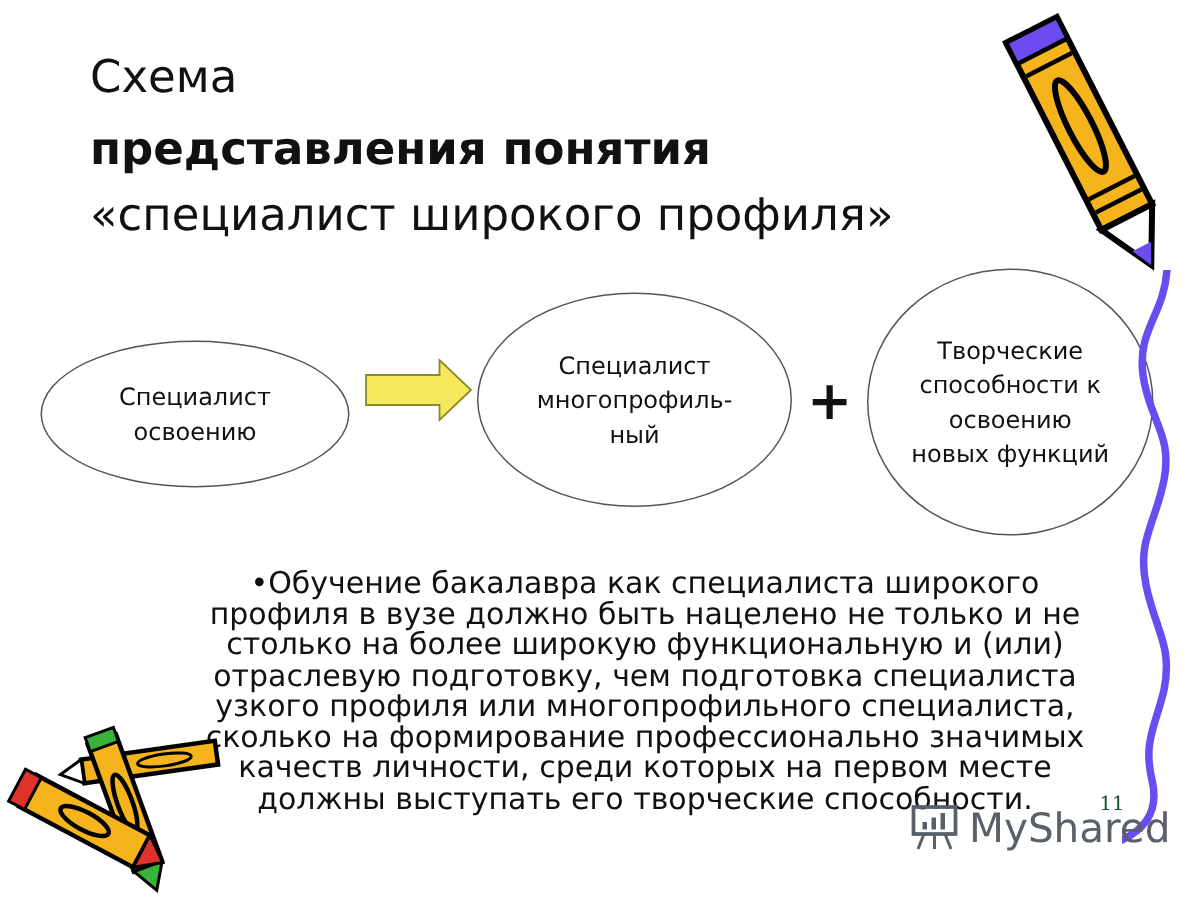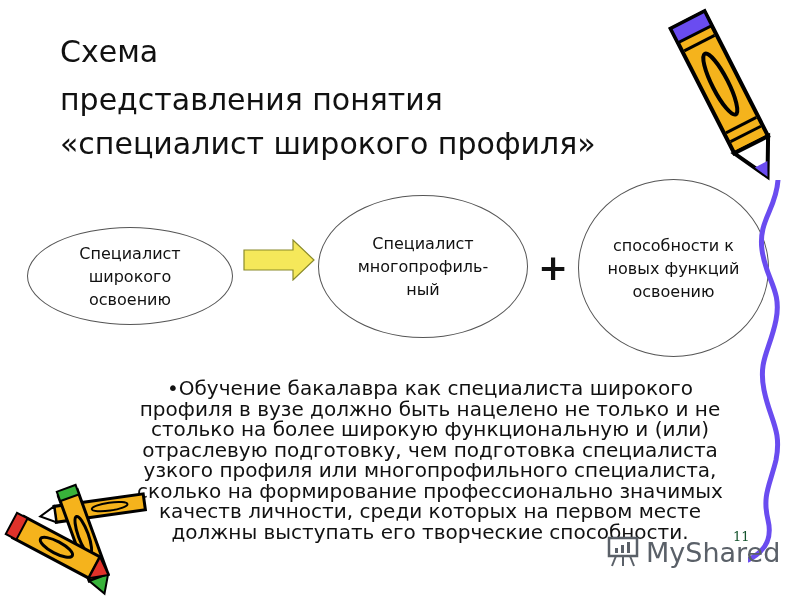--- a/index.html
+++ b/index.html
@@ -1,20 +1,20 @@
 <!DOCTYPE html>
 <html><head>
   <meta charset="utf-8">
   <style>
     html, body { margin:0; padding:0; }
     body { width:800px; height:600px; background:#ffffff; position:relative; overflow:hidden;
            font-family: "DejaVu Sans", sans-serif; color:#111; }
     .title { position:absolute; left:60px; width:640px; text-align:left; font-size:30px; line-height:44px; }
     .t1 { top:30px; }
-    .t2 { top:78px; }
+    .t2 { top:78px;font-weight:bold; }
     .t3 { top:122px; }
     .ellipse { position:absolute; border:1px solid #555; border-radius:50%; background:#fff;
                display:flex; align-items:center; justify-content:center; text-align:center;
                font-size:16px; line-height:23px; }
     .e1 { left:27px; top:227px; width:204px; height:96px; }
     .e2 { left:318px; top:195px; width:208px; height:141px; }
     .e3 { left:578px; top:179px; width:189px; height:176px; }
     .plus { position:absolute; left:538px; top:250px; font-size:36px; font-weight:bold; line-height:36px; }
     .arrow { position:absolute; left:243px; top:239px; }
     .body-text { position:absolute; left:128px; top:378px; width:604px; text-align:center;
@@ -31,44 +31,44 @@
 
 <div>
 
   <div class="title t1">Схема</div>
   <div class="title t2">представления понятия</div>
   <div class="title t3">«специалист широкого профиля»</div>
 
   <div class="ellipse e1">
     <div>
       <div>Специалист</div>
-      <div>широкого</div>
       <div>освоению</div>
     </div>
   </div>
 
   <svg class="arrow" width="72" height="42" viewBox="0 0 72 42">
     <polygon points="1,11 50,11 50,1 71,21 50,41 50,31 1,31" fill="#f5e85a" stroke="#8a8a2a" stroke-width="1.2"></polygon>
   </svg>
 
   <div class="ellipse e2">
     <div>
       <div>Специалист</div>
       <div>многопрофиль-</div>
       <div>ный</div>
     </div>
   </div>
 
   <div class="plus">+</div>
 
   <div class="ellipse e3">
     <div>
+      <div>Творческие</div>
       <div>способности к</div>
+      <div>освоению</div>
       <div>новых функций</div>
-      <div>освоению</div>
     </div>
   </div>
 
   <div class="body-text">•Обучение бакалавра как специалиста широкого профиля в вузе должно быть нацелено не только и не столько на более широкую функциональную и (или) отраслевую подготовку, чем подготовка специалиста узкого профиля или многопрофильного специалиста, сколько на формирование профессионально значимых качеств личности, среди которых на первом месте должны выступать его творческие способности.</div>
 
   <svg class="pencil-right" width="120" height="190" viewBox="0 0 120 190">
     <g transform="rotate(-27 60 95)">
       <rect x="40" y="8" width="38" height="140" fill="#f5b31c" stroke="#000" stroke-width="4"></rect>
       <rect x="40" y="8" width="38" height="16" fill="#6a4cf0" stroke="#000" stroke-width="3"></rect>
       <ellipse cx="59" cy="80" rx="8" ry="34" fill="none" stroke="#000" stroke-width="4"></ellipse>

